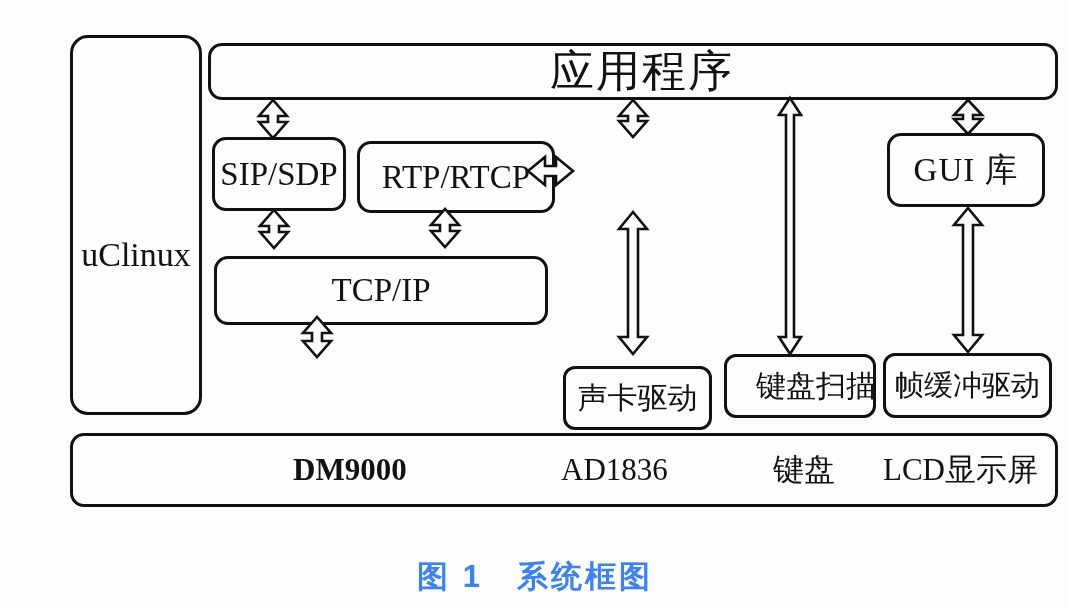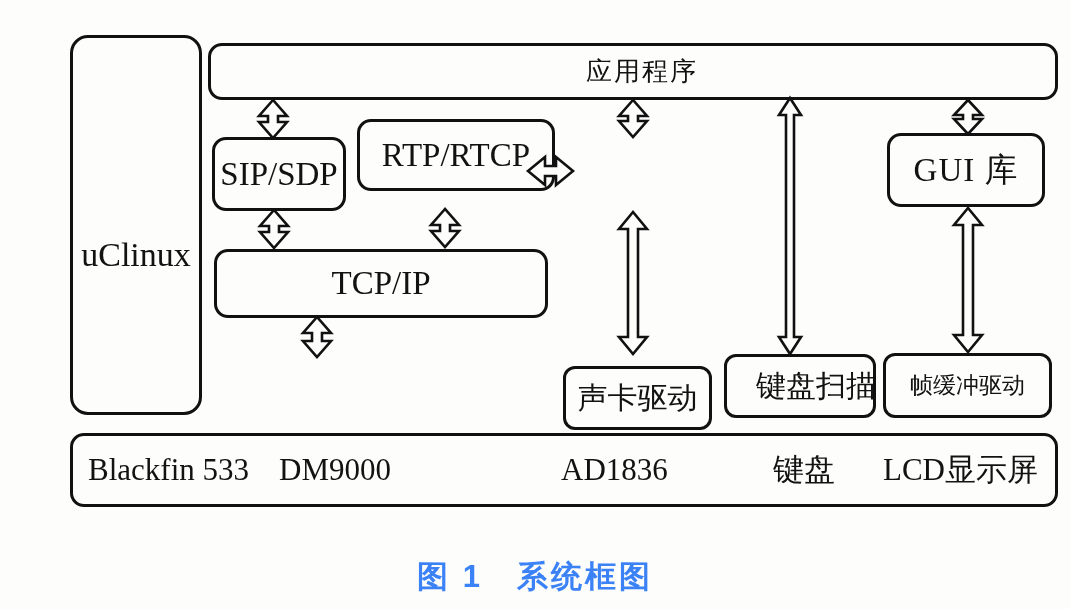--- a/index.html
+++ b/index.html
@@ -36,56 +36,55 @@
 </head>
 <body>
 
 <div class="page">
 
   <div class="box" style="left:70px;top:35px;width:132px;height:380px;border-radius:18px;">
     <span class="lbl-latin" style="font-size:34px;margin-top:60px;">uClinux</span>
   </div>
 
   <div class="box" style="left:208px;top:43px;width:850px;height:57px;">
-    <span class="lbl-cjk" style="font-size:26px;margin-left:18px;">应用程序</span>
+    <span class="lbl-cjk" style="font-size:44px;margin-left:18px;">应用程序</span>
   </div>
 
   <div class="box" style="left:212px;top:137px;width:134px;height:74px;">
     <span class="lbl-latin">SIP/SDP</span>
   </div>
 
-  <div class="box" style="left:357px;top:119px;width:198px;height:72px;">
+  <div class="box" style="left:357px;top:141px;width:198px;height:72px;">
     <span class="lbl-latin">RTP/RTCP</span>
   </div>
 
 
   <div class="box" style="left:887px;top:133px;width:158px;height:74px;">
     <span class="lbl-latin" style="letter-spacing:1px;">GUI 库</span>
   </div>
 
-  <div class="box" style="left:214px;top:249px;width:334px;height:69px;">
+  <div class="box" style="left:214px;top:256px;width:334px;height:69px;">
     <span class="lbl-latin">TCP/IP</span>
   </div>
 
 
   <div class="box" style="left:563px;top:366px;width:149px;height:64px;border-radius:12px;">
     <span class="lbl-cjk" style="letter-spacing:0;">声卡驱动</span>
   </div>
 
   <div class="box" style="left:724px;top:354px;width:152px;height:64px;border-radius:12px;padding-left:32px;">
     <span class="lbl-cjk" style="letter-spacing:0;">键盘扫描</span>
   </div>
 
   <div class="box" style="left:883px;top:353px;width:169px;height:65px;border-radius:12px;">
-    <span class="lbl-cjk" style="letter-spacing:0;font-size:23px;">帧缓冲驱动</span>
+    <span class="lbl-cjk" style="letter-spacing:0;font-size:29px;">帧缓冲驱动</span>
   </div>
 
   <div class="box" style="left:70px;top:433px;width:988px;height:74px;justify-content:flex-start;">
-    <span class="hw-item" style="left:15px;">Blackfin 533</span>
-    <span class="hw-item" style="left:206px;">DM9000</span>
+    <span class="hw-item" style="left:220px;font-weight:bold;">DM9000</span>
     <span class="hw-item" style="left:488px;">AD1836</span>
     <span class="hw-item" style="left:700px;">键盘</span>
     <span class="hw-item" style="left:810px;">LCD显示屏</span>
   </div>
 
   <svg class="arrow" style="left:257px;top:99px;" width="32" height="40">
     <polygon points="16,1 2,17 11,17 11,23 2,23 16,39 30,23 21,23 21,17 30,17"></polygon>
   </svg>
 
   <svg class="arrow" style="left:617px;top:99px;" width="32" height="39">

